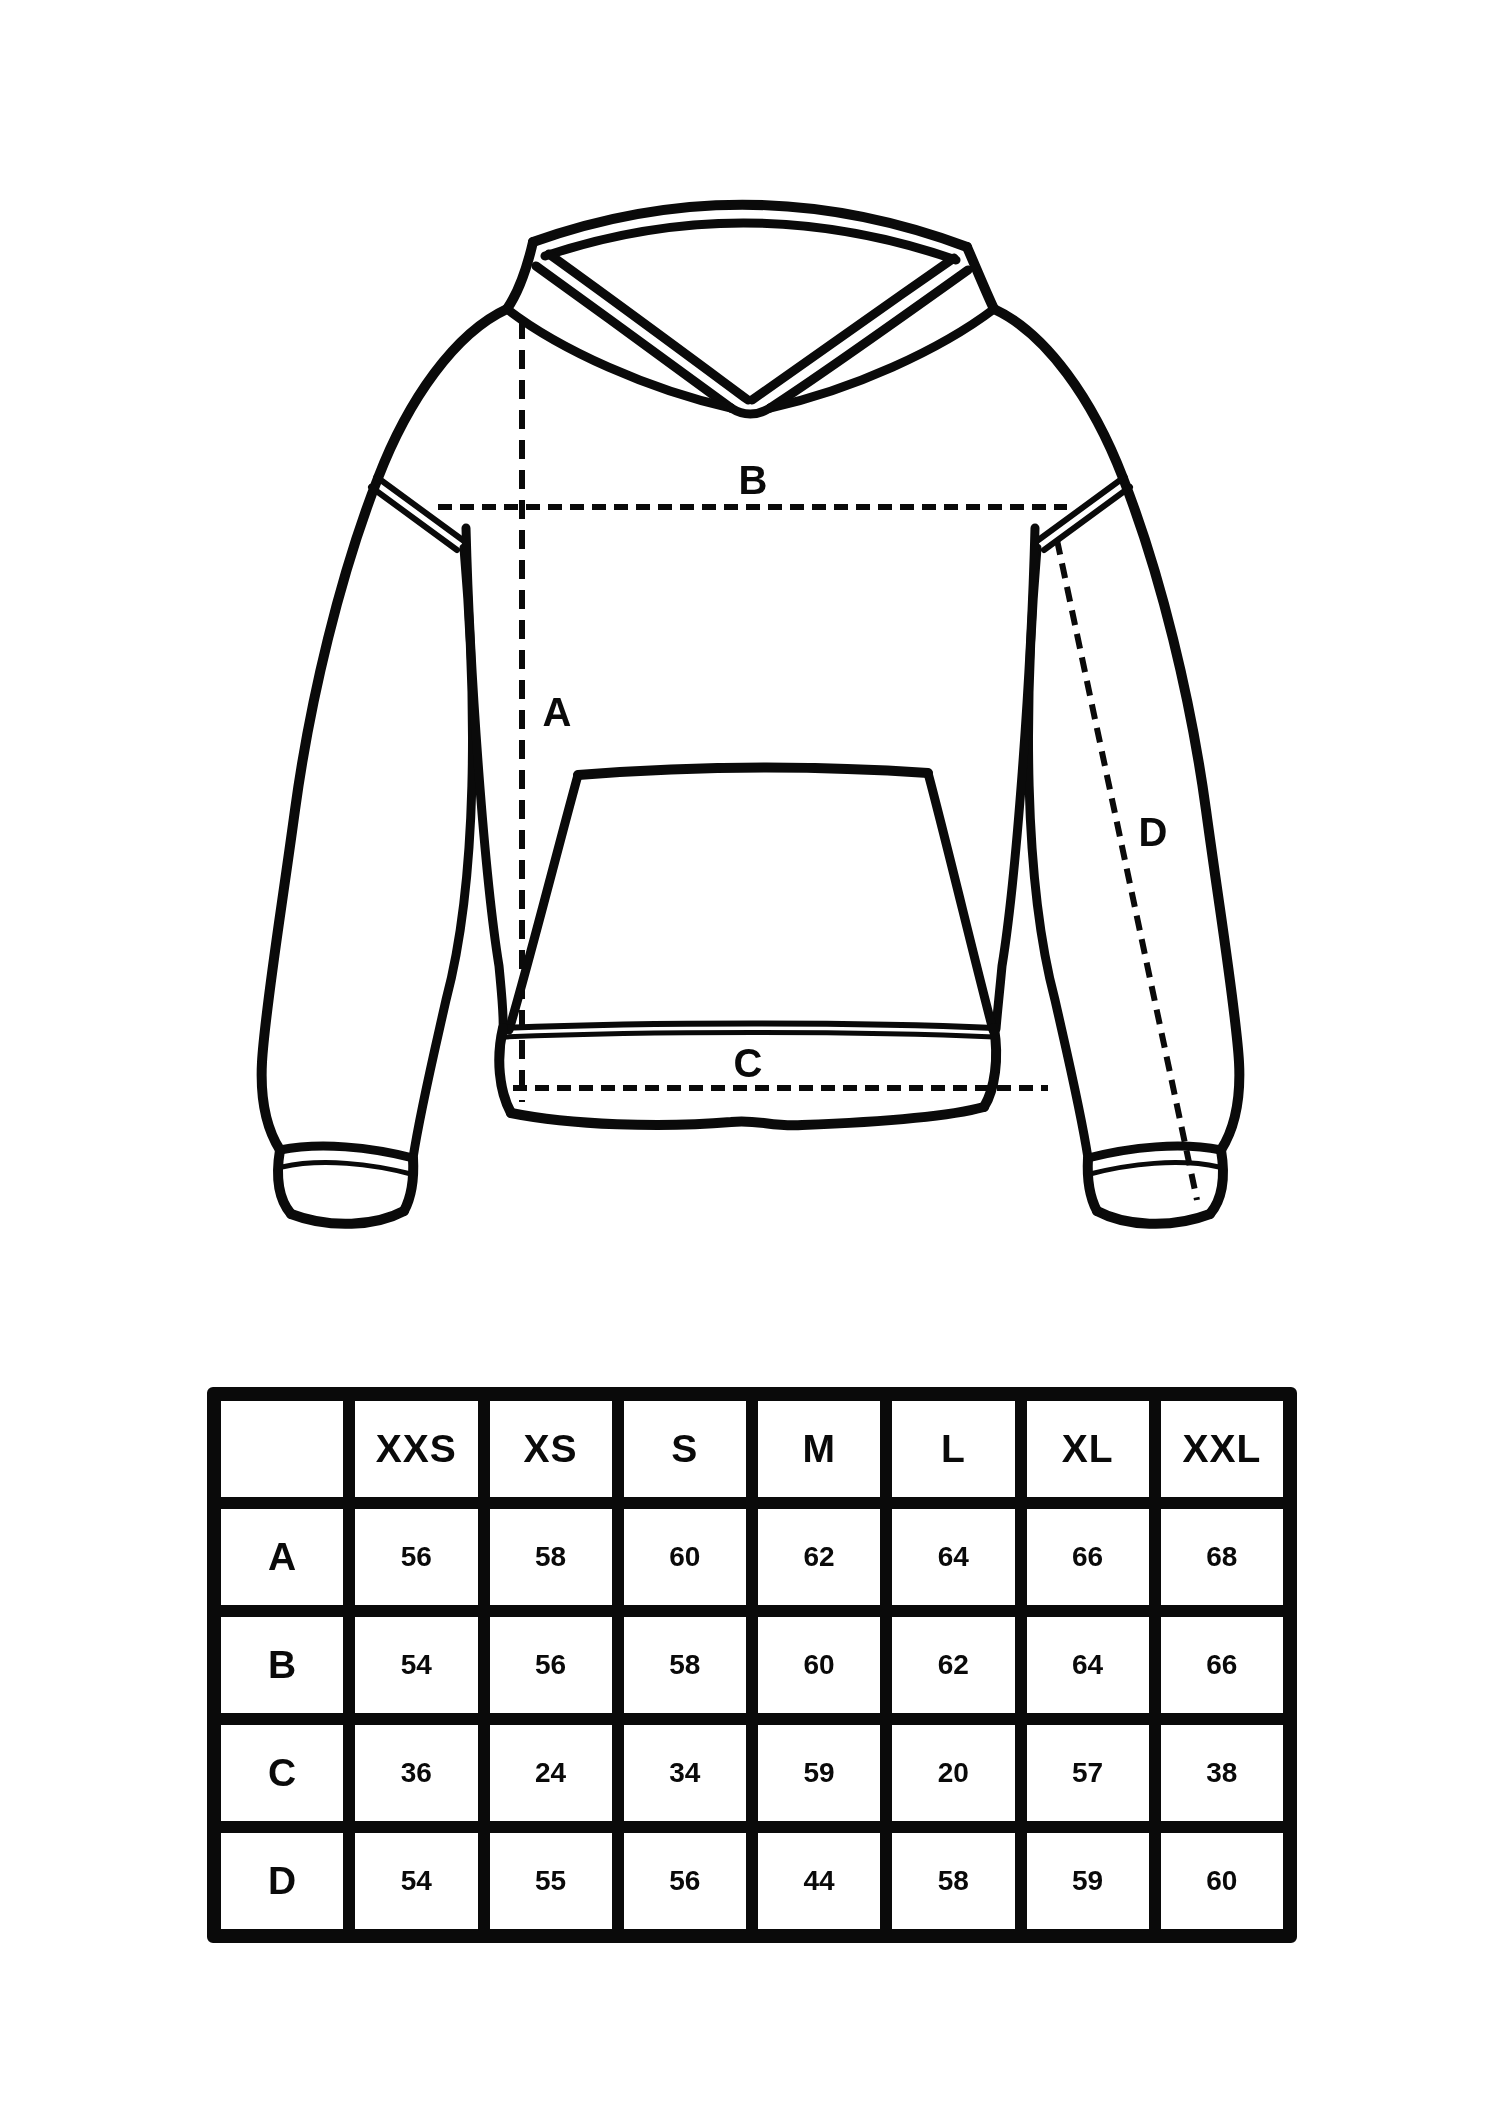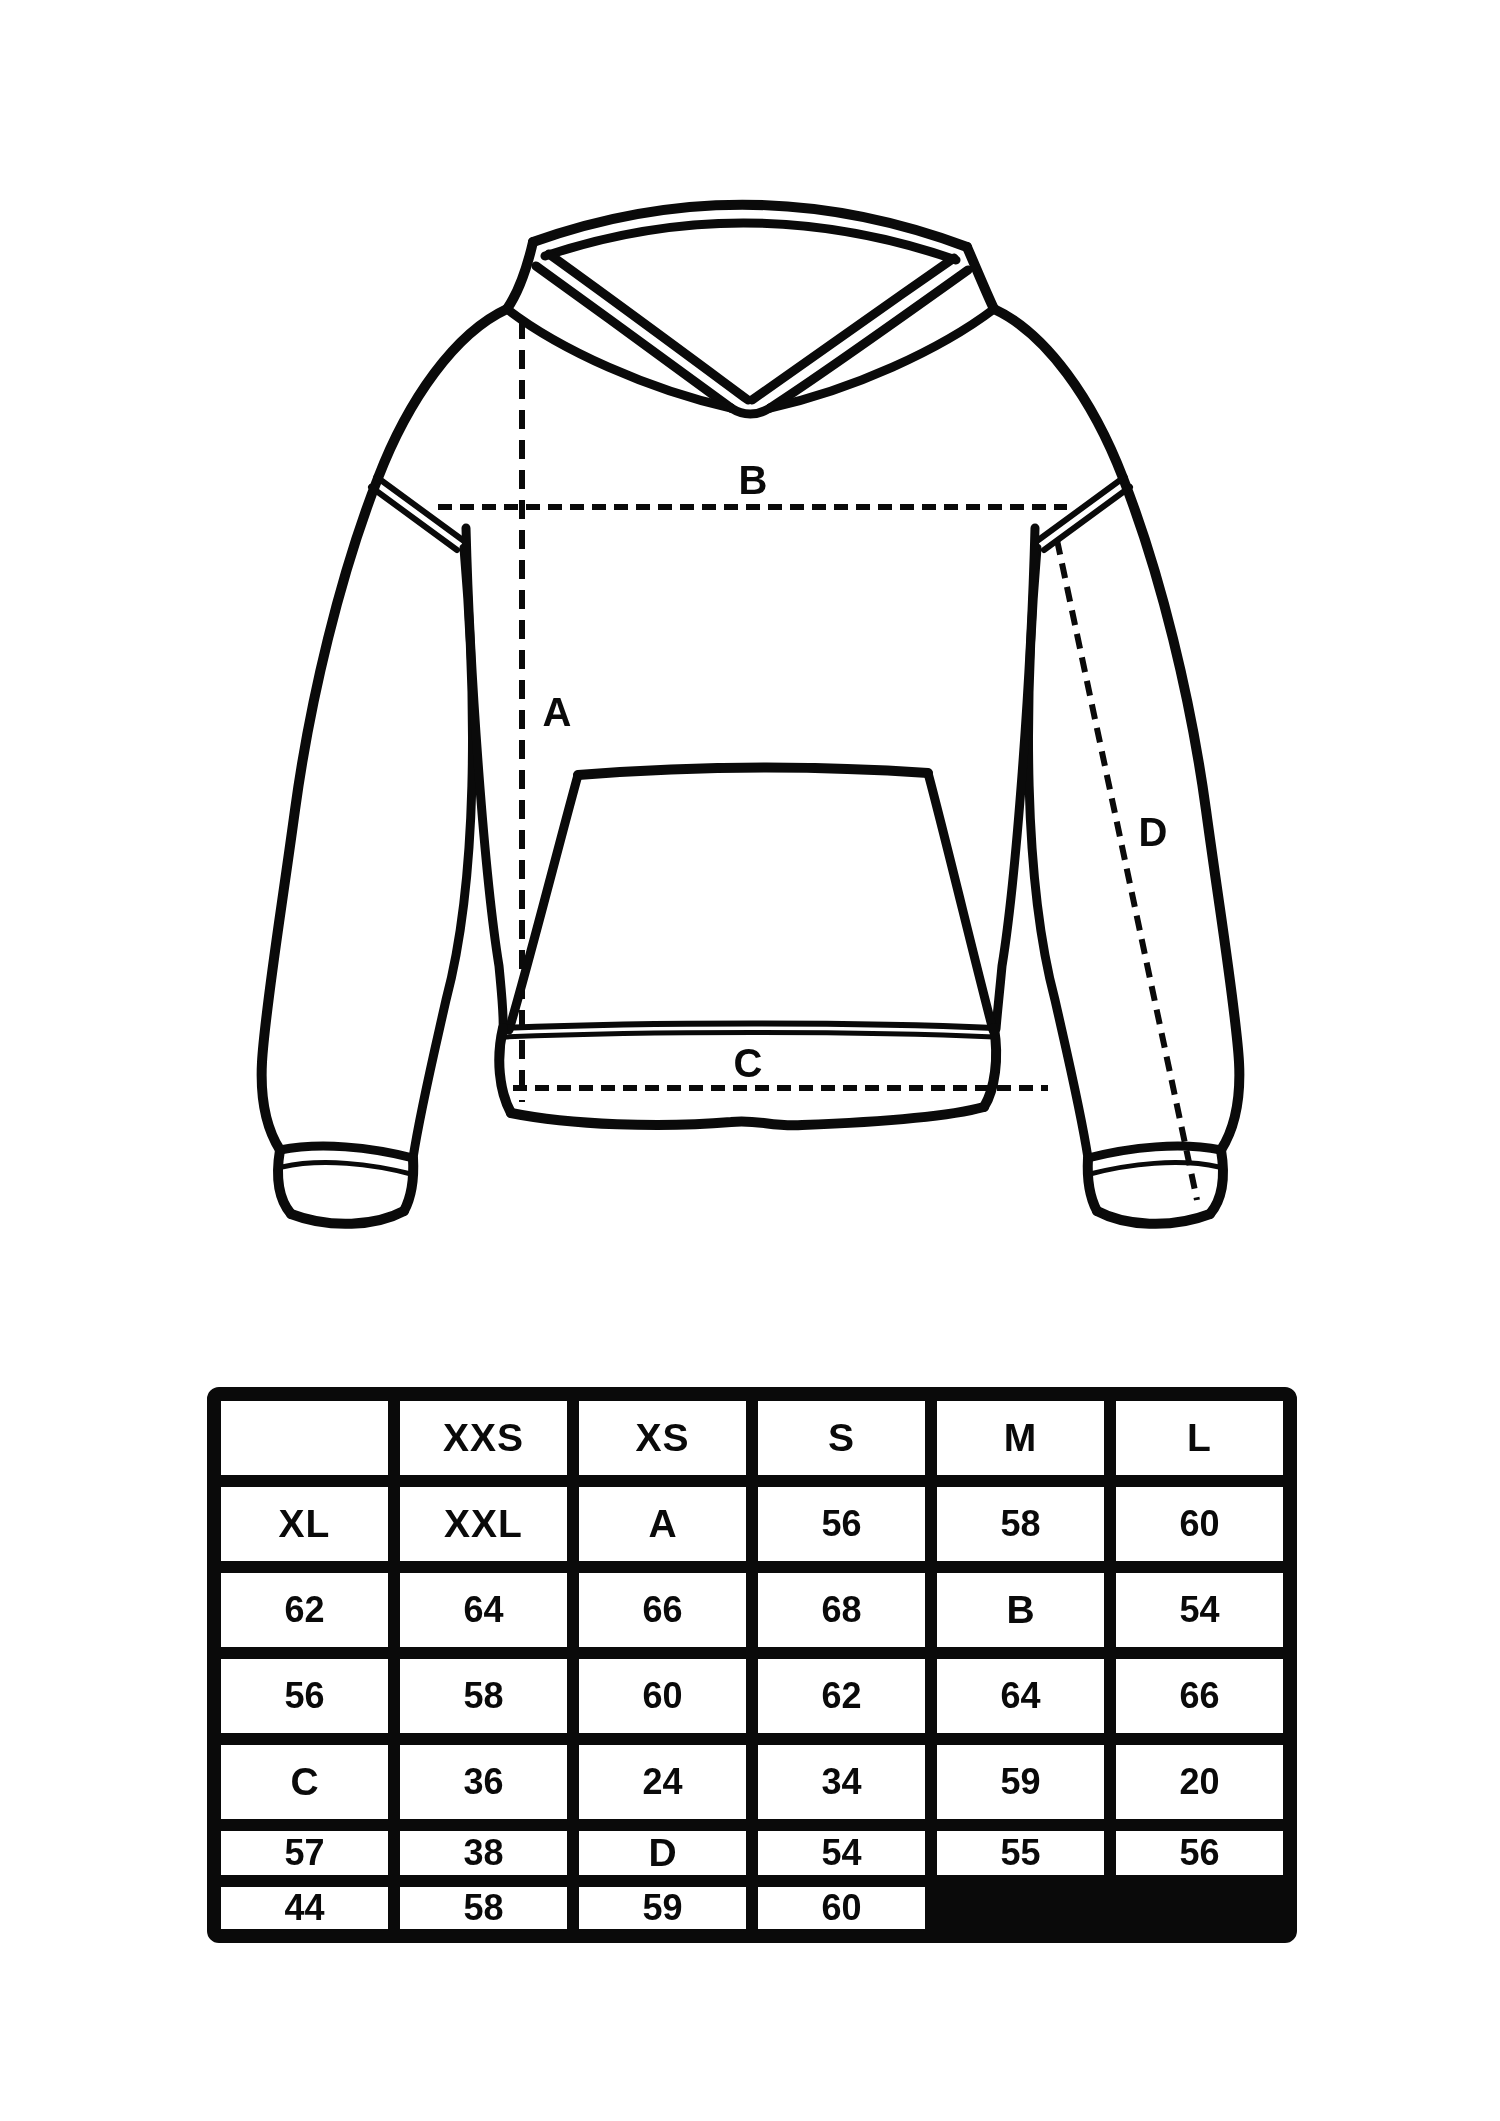--- a/index.html
+++ b/index.html
@@ -7,32 +7,32 @@
     width:1500px;height:2121px;position:relative;overflow:hidden;
     font-family:"Liberation Sans", sans-serif;
   }
   #sketch{position:absolute;left:0;top:0;}
   .measure-label{
     font-family:"Liberation Sans", sans-serif;
     font-weight:bold;font-size:40px;fill:#0a0a0a;
   }
   #size-table{
     position:absolute;left:207px;top:1387px;width:1090px;height:556px;
-    box-sizing:border-box;border:14px solid #0a0a0a;border-radius:12px;
+    box-sizing:border-box;border:14px solid #0a0a0a;border-radius:6px;
     background:#0a0a0a;overflow:hidden;
-    display:grid;grid-template-columns:repeat(6,1fr);grid-template-rows:repeat(5,1fr);
+    display:grid;grid-template-columns:repeat(8,1fr);grid-template-rows:repeat(5,1fr);
     gap:12px;
   }
   .cell{
     background:#ffffff;display:flex;align-items:center;justify-content:center;
     color:#0a0a0a;font-weight:bold;
   }
   .col-header{font-size:39px;letter-spacing:1px;}
   .row-label{font-size:39px;}
-  .value{font-size:36px;}
+  .value{font-size:28px;}
 </style>
 </head>
 <body>
 
 <svg id="sketch" width="1500" height="1345" viewBox="0 0 1500 1345" aria-hidden="true">
   <g fill="none" stroke="#0a0a0a" stroke-linecap="round" stroke-linejoin="round">
 
     <g>
       <path d="M 533 242 Q 748 165 967 247" stroke-width="10"></path>
       <path d="M 545 256 Q 748 188 956 260" stroke-width="9"></path>

